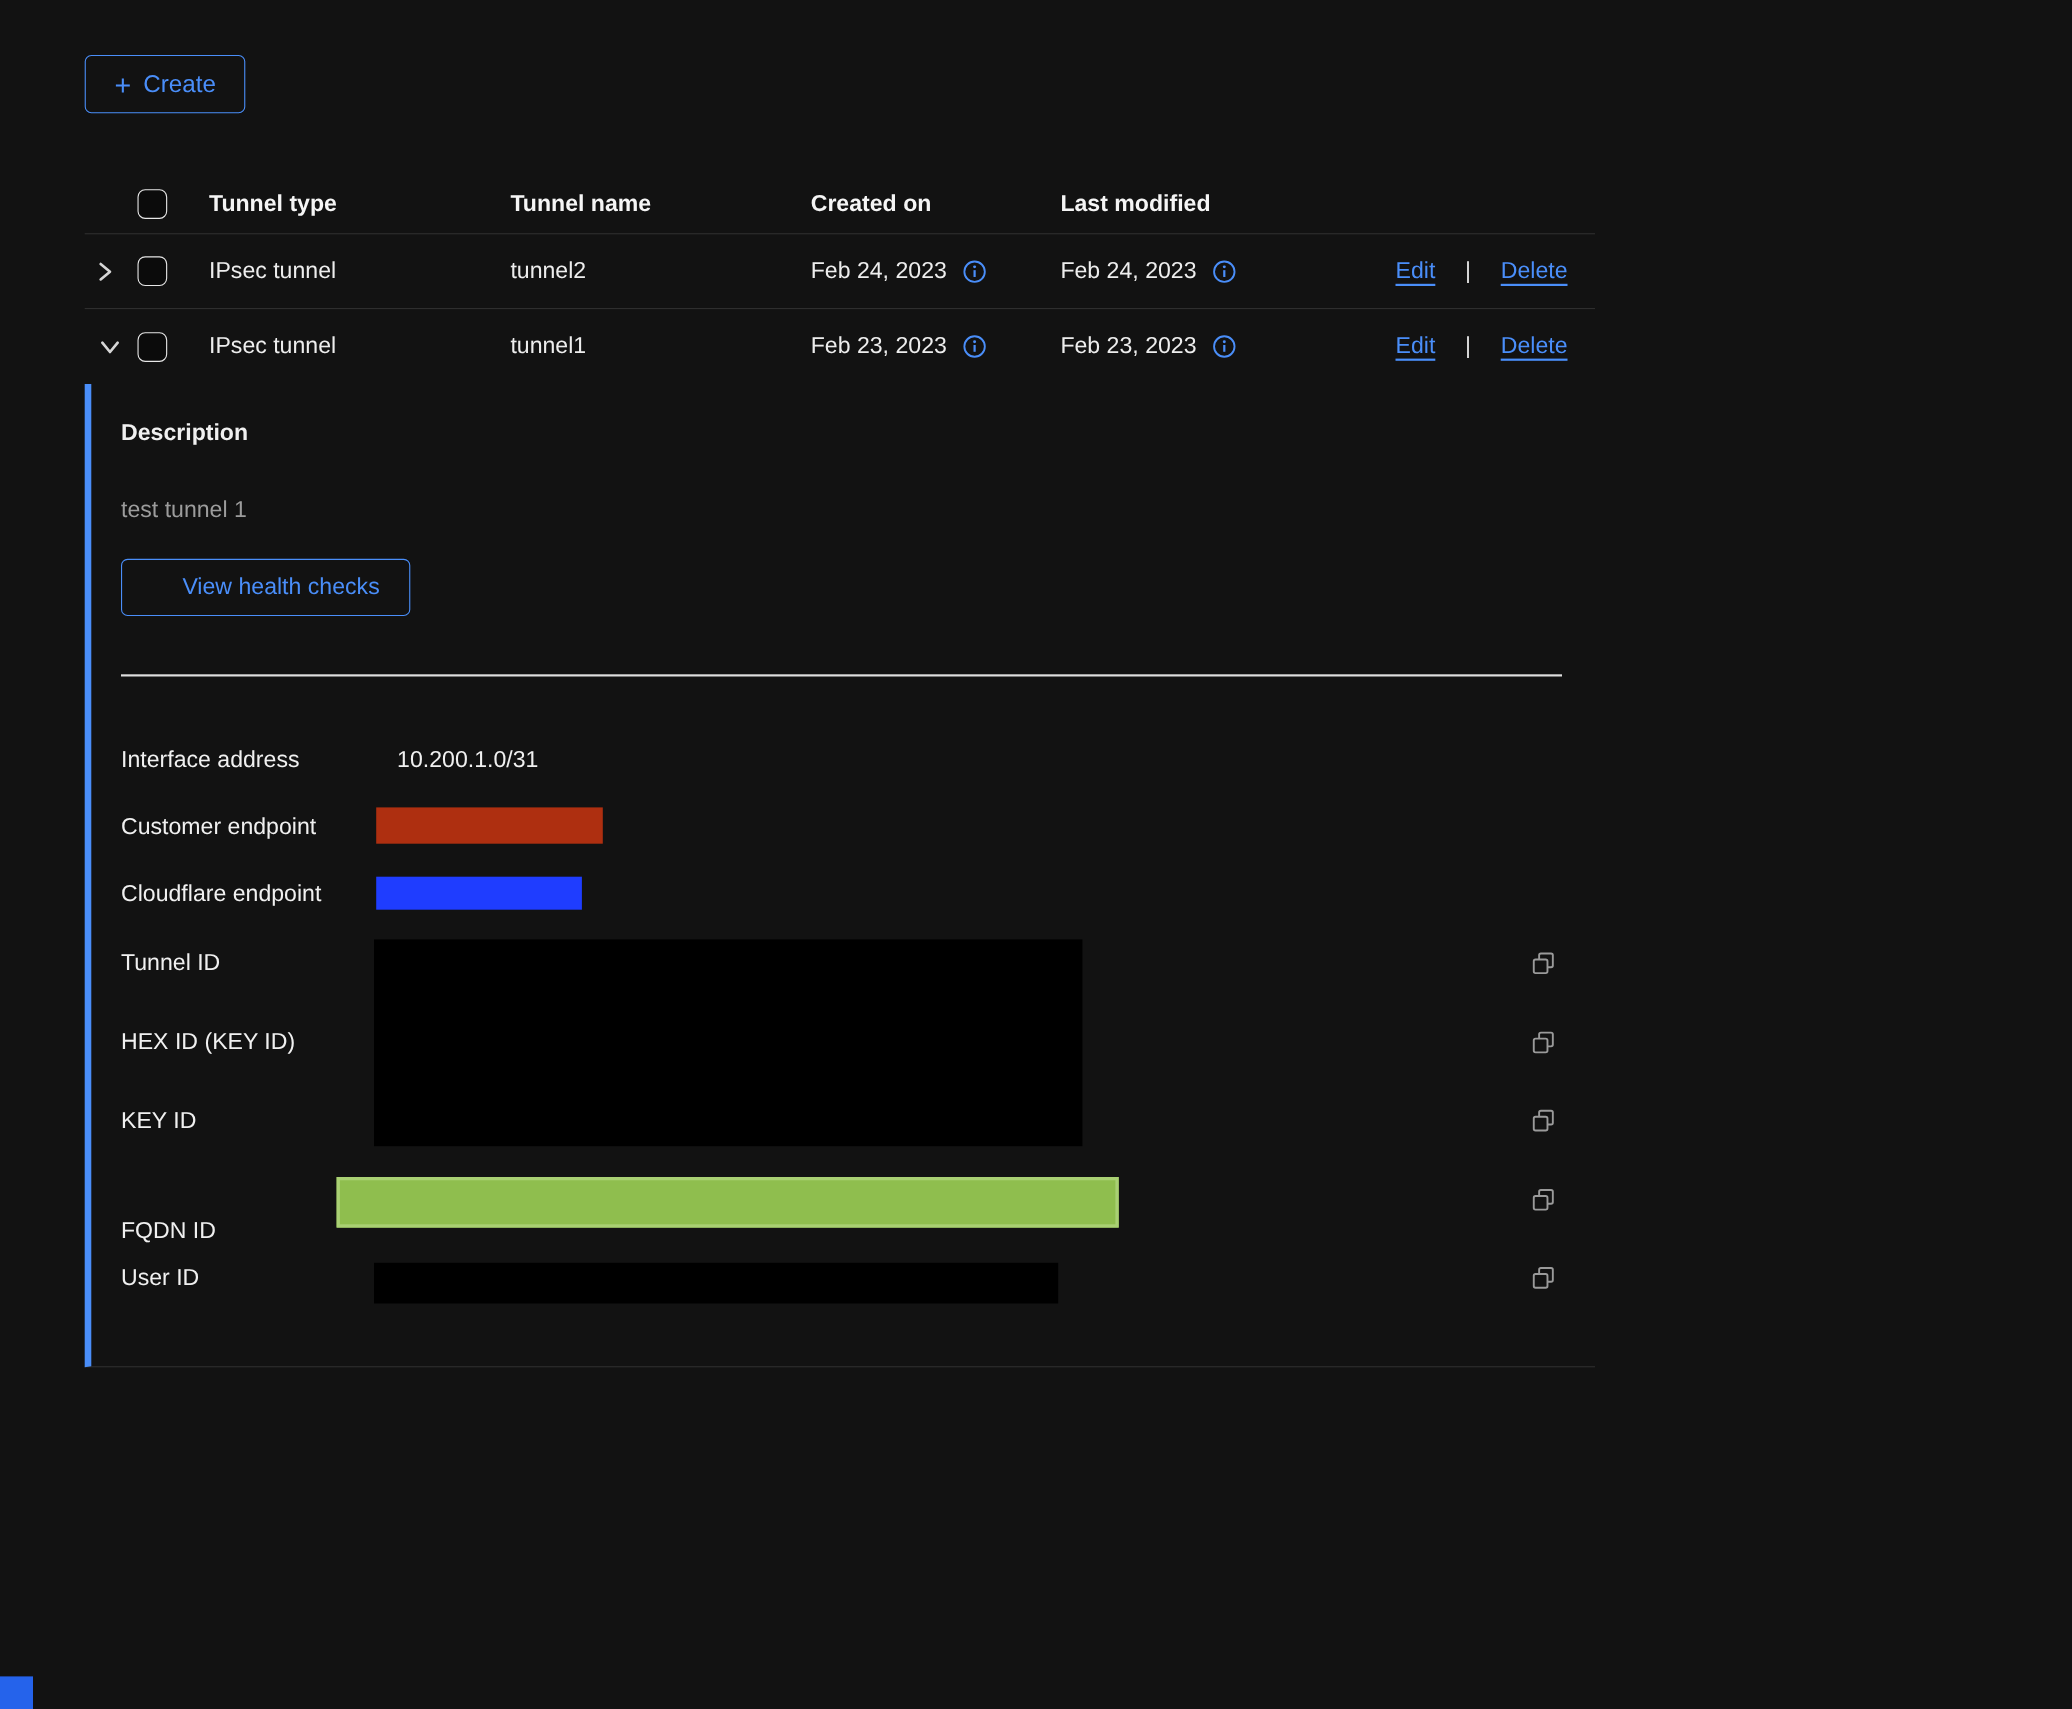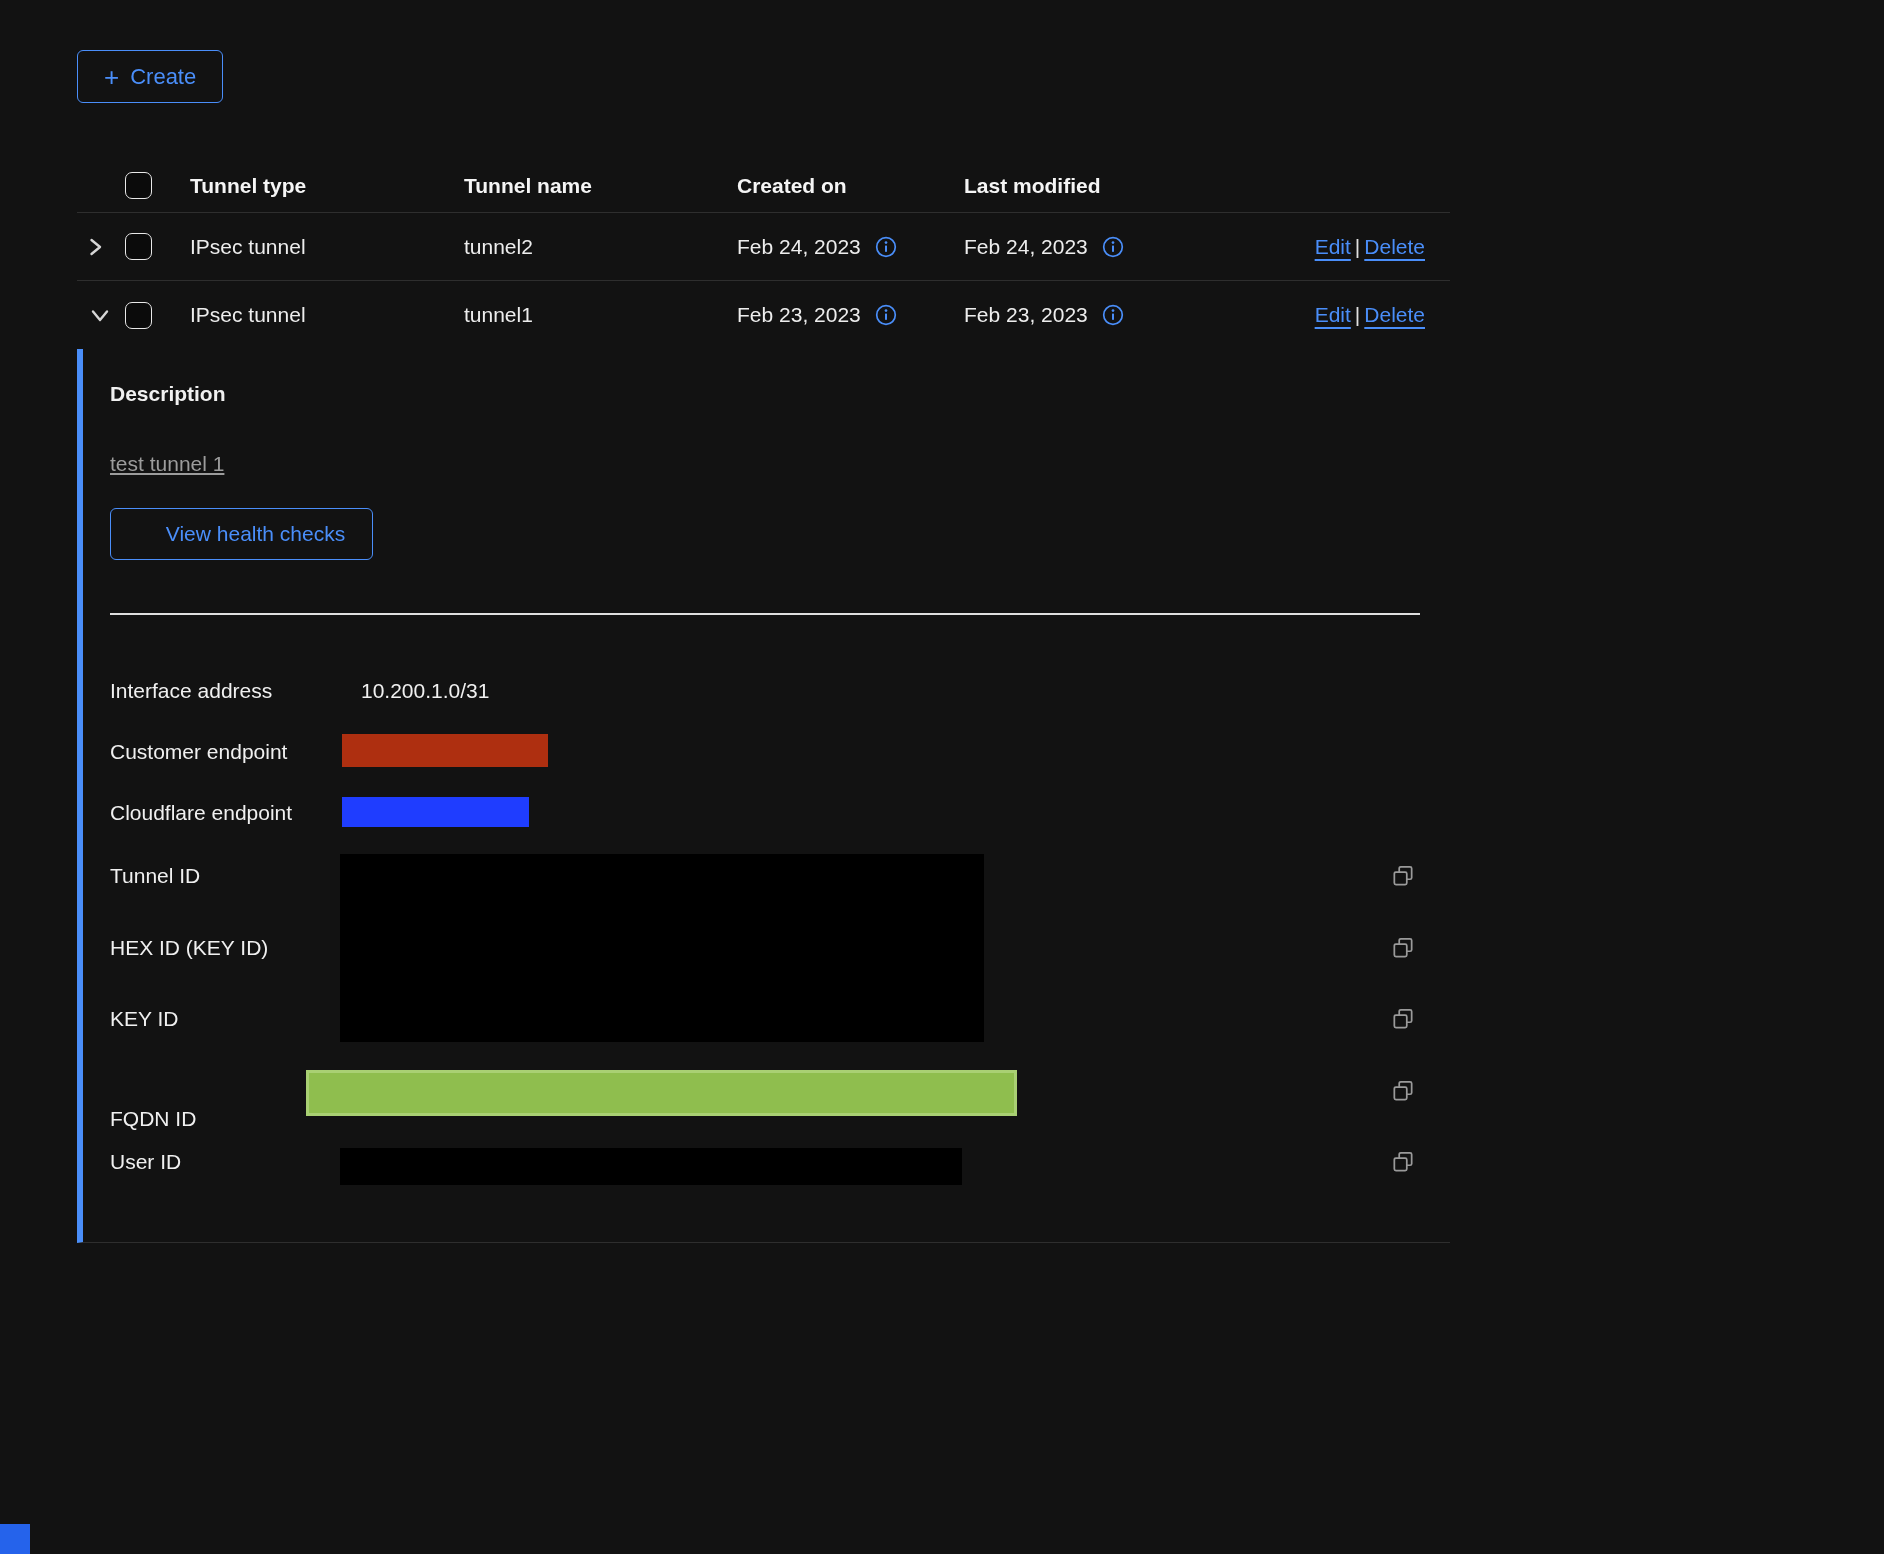--- a/index.html
+++ b/index.html
@@ -42,21 +42,21 @@
   .cell-expand { padding-left: 11px; display: flex; align-items: center; }
   .expand-btn { background: none; border: none; cursor: pointer; display: flex; align-items: center; padding: 0; }
   .checkbox {
     width: 27px; height: 27px; border: 1.5px solid #e8e8e8;
     border-radius: 7px; background: #0b0b0b; cursor: pointer;
   }
   .date-cell { display: flex; align-items: center; gap: 14px; }
   .info-btn { background: none; border: none; padding: 0; cursor: pointer; display: flex; align-items: center; }
   .actions {
     justify-self: end; padding-right: 25px;
-    display: flex; gap: 4px; font-size: 21px;
+    display: flex; gap: 27px; font-size: 21px;
   }
   .link {
     color: #4a8ef9; text-decoration: underline; text-underline-offset: 5px;
     cursor: pointer; background: none; border: none; font-size: 21px; font-family: inherit;
   }
   .sep { color: #e0e0e0; }
 
   
   .detail-panel {
     position: relative;
@@ -197,21 +197,21 @@
         <button class="link">Edit</button>
         <span class="sep">|</span>
         <button class="link">Delete</button>
       </div>
     </div>
 
     <div class="detail-panel">
 
       <div class="abs d-label d-title" style="left:27px; top:32px;">Description</div>
 
-      <div class="abs d-label d-muted" style="left:27px; top:102px;text-decoration:underline;">test tunnel 1</div>
+      <div class="abs d-label d-muted" style="left:27px; top:102px;">test tunnel 1</div>
 
       <button class="health-btn">View health checks</button>
 
       <div class="divider"></div>
 
       <div class="abs d-label" style="left:27px; top:329px;">Interface address</div>
       <div class="abs d-label" style="left:278px; top:329px;">10.200.1.0/31</div>
 
       <div class="abs d-label" style="left:27px; top:390px;">Customer endpoint</div>
       <div class="redact redact-red"></div>

